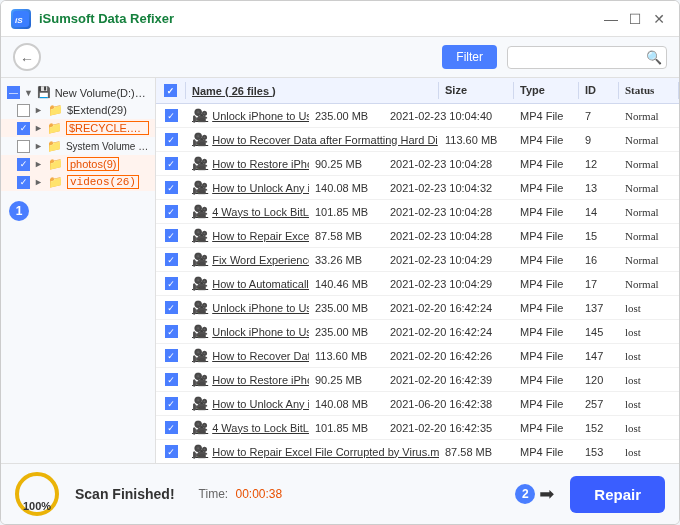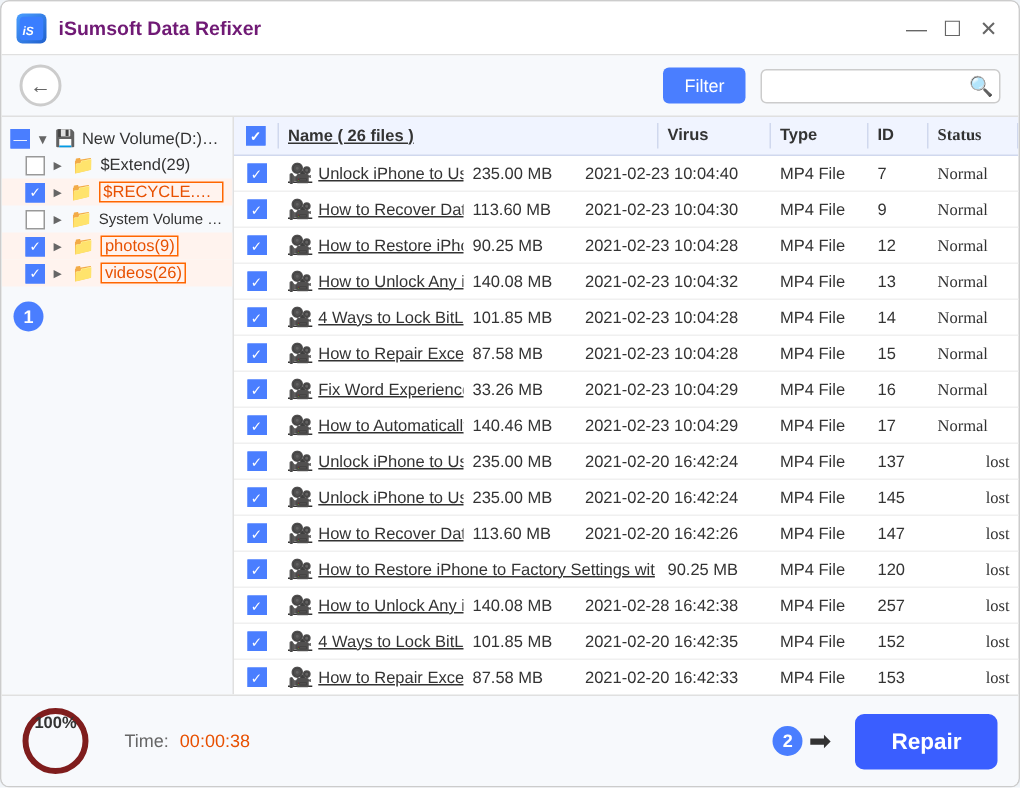--- a/index.html
+++ b/index.html
@@ -4,21 +4,21 @@
   <style>
     * { box-sizing: border-box; margin: 0; padding: 0; }
     body { font-family: 'Segoe UI', Arial, sans-serif; font-size: 12px; background: #f0f4f8; width: 680px; height: 525px; overflow: hidden; }
     
     .app-window { width: 680px; height: 525px; background: #fff; border: 1px solid #ccc; display: flex; flex-direction: column; border-radius: 6px; overflow: hidden; }
     
     
     .title-bar { background: #fff; padding: 6px 10px; display: flex; align-items: center; justify-content: space-between; border-bottom: 1px solid #e0e0e0; min-height: 36px; }
     .title-bar-left { display: flex; align-items: center; gap: 8px; }
     .app-icon { width: 20px; height: 20px; background: linear-gradient(135deg, #4a9eff, #2060cc); border-radius: 4px; display: flex; align-items: center; justify-content: center; color: white; font-size: 10px; font-weight: bold; font-style: italic; }
-    .app-title { font-size: 13px; font-weight: 600; color: #701a75; }
+    .app-title { font-size: 13px; font-weight: 600; color: #15803d; }
     .title-bar-controls { display: flex; gap: 4px; }
     .title-btn { width: 20px; height: 20px; border: none; background: transparent; cursor: pointer; font-size: 14px; color: #666; display: flex; align-items: center; justify-content: center; border-radius: 3px; }
 
     
     .toolbar { background: #f7f9fc; padding: 6px 12px; display: flex; align-items: center; gap: 10px; border-bottom: 1px solid #e0e0e0; }
     .back-btn { width: 28px; height: 28px; border-radius: 50%; border: 2px solid #ccc; background: #fff; cursor: pointer; display: flex; align-items: center; justify-content: center; color: #666; font-size: 14px; }
     .toolbar-spacer { flex: 1; }
     .filter-btn { background: #4a7eff; color: white; border: none; padding: 5px 14px; border-radius: 4px; cursor: pointer; font-size: 12px; }
     .search-box { display: flex; align-items: center; border: 1px solid #ccc; border-radius: 4px; background: white; padding: 3px 8px; width: 160px; }
     .search-box input { border: none; outline: none; font-size: 12px; width: 130px; }
@@ -49,26 +49,26 @@
     .table-row .td { padding: 2px 6px; font-size: 11px; color: #333; overflow: hidden; text-overflow: ellipsis; white-space: nowrap; }
     .row-check { width: 30px; display: flex; align-items: center; justify-content: center; flex-shrink: 0; }
     .row-checkbox { width: 13px; height: 13px; border: 1px solid #4a7eff; background: #4a7eff; display: flex; align-items: center; justify-content: center; color: white; font-size: 9px; }
     .col-name { flex: 1; min-width: 0; display: flex; align-items: center; gap: 4px; text-decoration: underline; }
     .col-size { width: 75px; flex-shrink: 0; }
     .col-time { width: 130px; flex-shrink: 0; }
     .col-type { width: 65px; flex-shrink: 0; }
     .col-id { width: 40px; flex-shrink: 0; }
     .col-status { width: 60px; flex-shrink: 0; font-family: Liberation Serif, serif; }
     .status-normal { color: #333; }
-    .status-lost { color: #e85000; text-align: right; }
+    .status-lost { color: #e85000; }
     .file-icon { font-size: 13px; color: #4a7eff; flex-shrink: 0; }
     
     
     .footer { background: #f7f9fc; border-top: 1px solid #e0e0e0; padding: 8px 14px; display: flex; align-items: center; gap: 16px; min-height: 52px; }
-    .progress-circle { width: 44px; height: 44px; border-radius: 50%; border: 4px solid #7f1d1d; display: flex; align-items: flex-start; justify-content: center; font-size: 11px; font-weight: bold; color: #333; flex-shrink: 0; }
+    .progress-circle { width: 44px; height: 44px; border-radius: 50%; border: 4px solid #eab308; display: flex; align-items: flex-end; justify-content: center; font-size: 11px; font-weight: bold; color: #333; flex-shrink: 0; }
     .scan-finished { font-size: 14px; font-weight: 600; color: #333; }
     .scan-time { font-size: 12px; color: #666; margin-left: 8px; }
     .footer-spacer { flex: 1; }
     .arrow-label { display: flex; align-items: center; gap: 4px; color: #333; font-size: 12px; font-weight: 500; }
     .arrow-icon { font-size: 18px; color: #333; }
     .recover-btn { background: #3a5eff; color: white; border: none; padding: 10px 24px; border-radius: 6px; font-size: 15px; font-weight: 600; cursor: pointer; min-width: 90px; }
   </style>
 </head>
 <body>
 
@@ -137,36 +137,36 @@
         <div class="checkbox checked">✓</div>
         <span class="expand-icon">►</span>
         <span class="folder-icon">📁</span>
         <span class="item-label highlighted" style="border:1.5px solid #ff6600; padding: 0 2px;">photos(9)</span>
       </div>
 
       <div class="sidebar-item indent1" style="background:#fff3ee;">
         <div class="checkbox checked">✓</div>
         <span class="expand-icon">►</span>
         <span class="folder-icon">📁</span>
-        <span class="item-label highlighted" style="border:1.5px solid #ff6600; padding: 0 2px;">videos(26)</span>
+        <span class="item-label highlighted" style="border:1.5px solid #ff6600; padding: 0 2px; font-family: Liberation Mono, monospace;">videos(26)</span>
       </div>
 
       <div style="display:flex; align-items:center; padding: 6px 8px; gap:4px; margin-top:4px;">
         <div style="width:20px;height:20px;background:#4a7eff;border-radius:50%;color:white;font-size:12px;font-weight:bold;display:flex;align-items:center;justify-content:center;">1</div>
       </div>
     </div>
 
     <div class="file-table">
 
       <div class="table-header">
         <div class="th row-check">
           <div class="row-checkbox">✓</div>
         </div>
         <div class="th col-name">Name ( 26 files )</div>
-        <div class="th col-size">Virus</div>
+        <div class="th col-size">Size</div>
         <div class="th col-type">Type</div>
         <div class="th col-id">ID</div>
         <div class="th col-status">Status</div>
       </div>
 
       <div class="table-body" id="table-body">
       <div class="table-row">
       <div class="row-check">
         <div class="row-checkbox">✓</div>
       </div>
@@ -182,21 +182,20 @@
     </div>
           <div class="table-row">
       <div class="row-check">
         <div class="row-checkbox">✓</div>
       </div>
       <div class="td col-name">
         <span class="file-icon">🎥</span>
         <span>How to Recover Data after Formatting Hard Di</span>
       </div>
       <div class="td col-size">113.60 MB</div>
-      <div class="td col-time">2021-02-23 10:04:30</div>
       <div class="td col-type">MP4 File</div>
       <div class="td col-id">9</div>
       <div class="td col-status status-normal">Normal</div>
     </div>
           <div class="table-row">
       <div class="row-check">
         <div class="row-checkbox">✓</div>
       </div>
       <div class="td col-name">
         <span class="file-icon">🎥</span>
@@ -322,34 +321,35 @@
     </div>
           <div class="table-row">
       <div class="row-check">
         <div class="row-checkbox">✓</div>
       </div>
       <div class="td col-name">
         <span class="file-icon">🎥</span>
         <span>How to Restore iPhone to Factory Settings wit</span>
       </div>
       <div class="td col-size">90.25 MB</div>
+      <div class="td col-time">2021-02-20 16:42:39</div>
       <div class="td col-type">MP4 File</div>
       <div class="td col-id">120</div>
       <div class="td col-status status-lost">lost</div>
     </div>
           <div class="table-row">
       <div class="row-check">
         <div class="row-checkbox">✓</div>
       </div>
       <div class="td col-name">
         <span class="file-icon">🎥</span>
         <span>How to Unlock Any iPhone without Passcode</span>
       </div>
       <div class="td col-size">140.08 MB</div>
-      <div class="td col-time">2021-02-28 16:42:38</div>
+      <div class="td col-time">2021-06-20 16:42:38</div>
       <div class="td col-type">MP4 File</div>
       <div class="td col-id">257</div>
       <div class="td col-status status-lost">lost</div>
     </div>
           <div class="table-row">
       <div class="row-check">
         <div class="row-checkbox">✓</div>
       </div>
       <div class="td col-name">
         <span class="file-icon">🎥</span>
@@ -363,33 +363,33 @@
     </div>
           <div class="table-row">
       <div class="row-check">
         <div class="row-checkbox">✓</div>
       </div>
       <div class="td col-name">
         <span class="file-icon">🎥</span>
         <span>How to Repair Excel File Corrupted by Virus.m</span>
       </div>
       <div class="td col-size">87.58 MB</div>
-      <div class="td col-time">2021-02-20 16:42:33</div>
       <div class="td col-type">MP4 File</div>
       <div class="td col-id">153</div>
       <div class="td col-status status-lost">lost</div>
     </div>
         </div>
     </div>
   </div>
 
   <div class="footer">
     <div class="progress-circle">
       <span>100%</span>
     </div>
+    <span class="scan-finished">Scan Finished!</span>
     <span class="scan-time">
       <span>Time:</span>
       <span style="color:#e85000; margin-left:4px;">00:00:38</span>
     </span>
     <div class="footer-spacer"></div>
 
     <div class="arrow-label">
       <div style="width:20px;height:20px;background:#4a7eff;border-radius:50%;color:white;font-size:12px;font-weight:bold;display:flex;align-items:center;justify-content:center;">2</div>
       <span class="arrow-icon">➡</span>
     </div>

